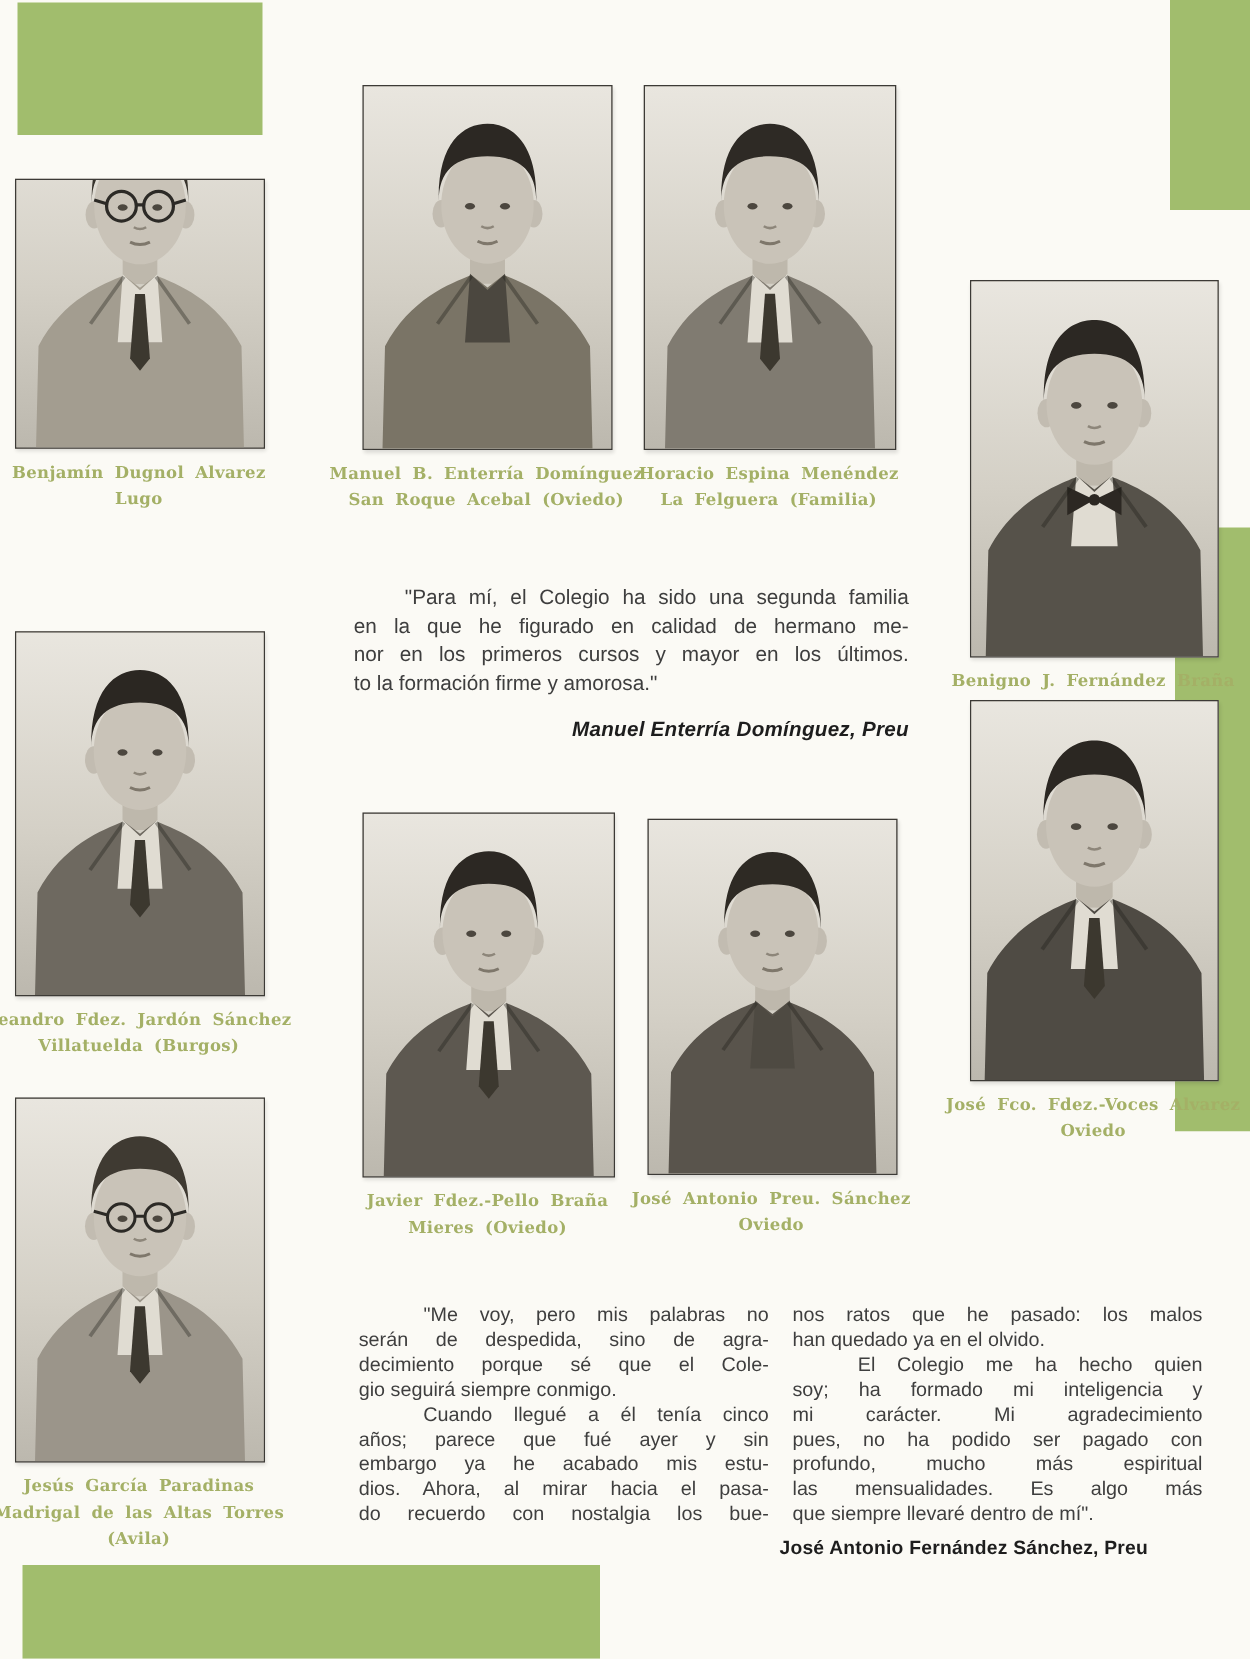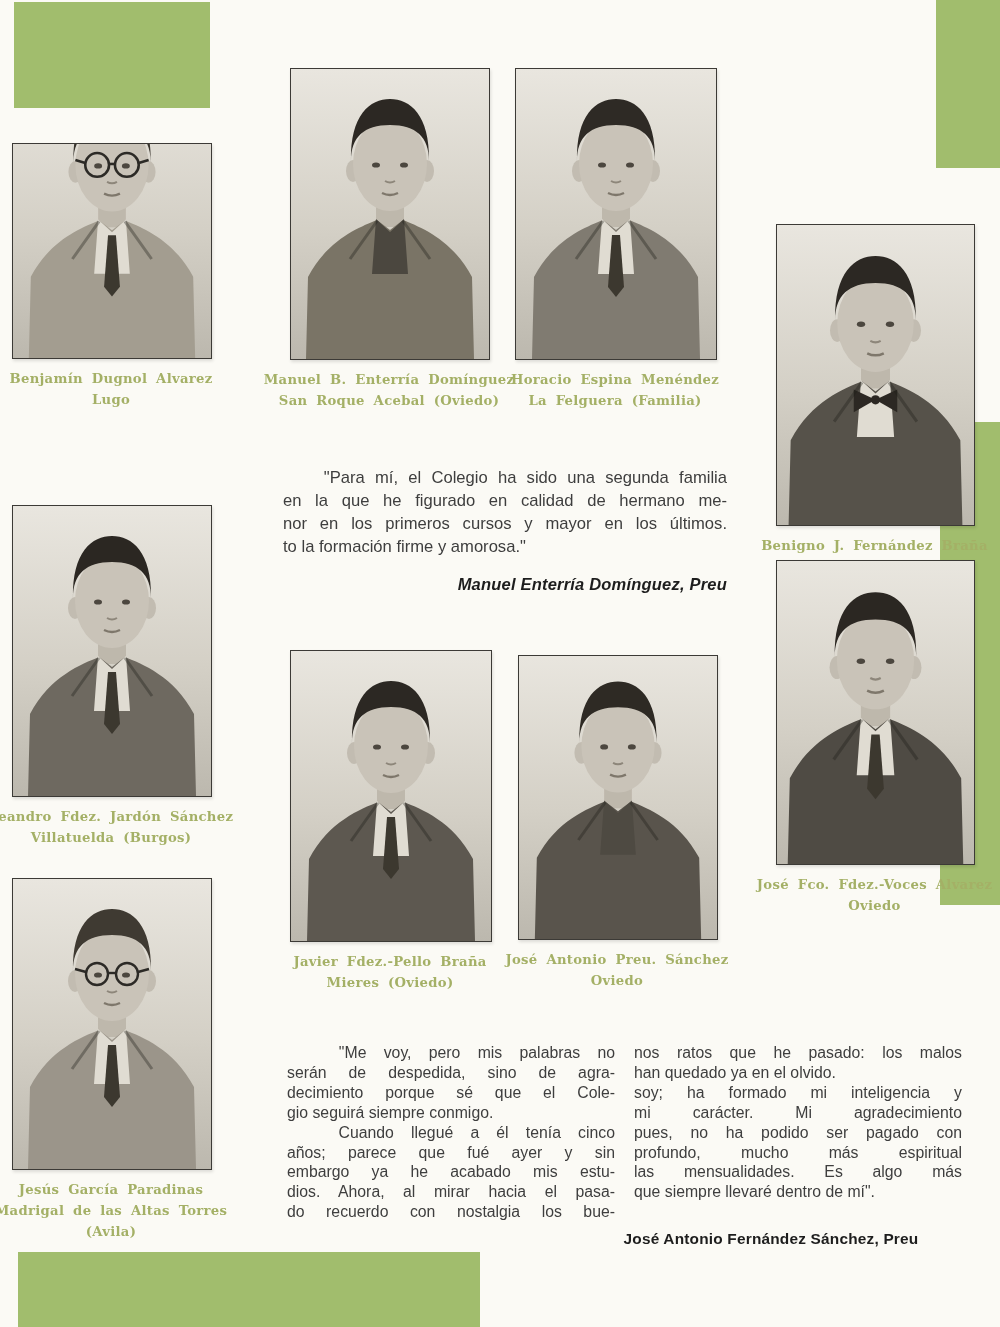--- a/index.html
+++ b/index.html
@@ -413,20 +413,21 @@
   <div class="qline qend">gio seguirá siempre conmigo.</div>
   <div class="qline">&nbsp;&nbsp;&nbsp;Cuando llegué a él tenía cinco</div>
   <div class="qline">años; parece que fué ayer y sin</div>
   <div class="qline">embargo ya he acabado mis estu-</div>
   <div class="qline">dios. Ahora, al mirar hacia el pasa-</div>
   <div class="qline">do recuerdo con nostalgia los bue-</div>
 </div>
 <div class="qcol qcol-right">
   <div class="qline">nos ratos que he pasado: los malos</div>
   <div class="qline qend">han quedado ya en el olvido.</div>
+  <div class="qline">&nbsp;&nbsp;&nbsp;El Colegio me ha hecho quien</div>
   <div class="qline">soy; ha formado mi inteligencia y</div>
   <div class="qline">mi carácter. Mi agradecimiento</div>
   <div class="qline">pues, no ha podido ser pagado con</div>
   <div class="qline">profundo, mucho más espiritual</div>
   <div class="qline">las mensualidades. Es algo más</div>
   <div class="qline qend">que siempre llevaré dentro de mí".</div>
 </div>
 <div class="sig2">José Antonio Fernández Sánchez, Preu</div>
 
 </body></html>

